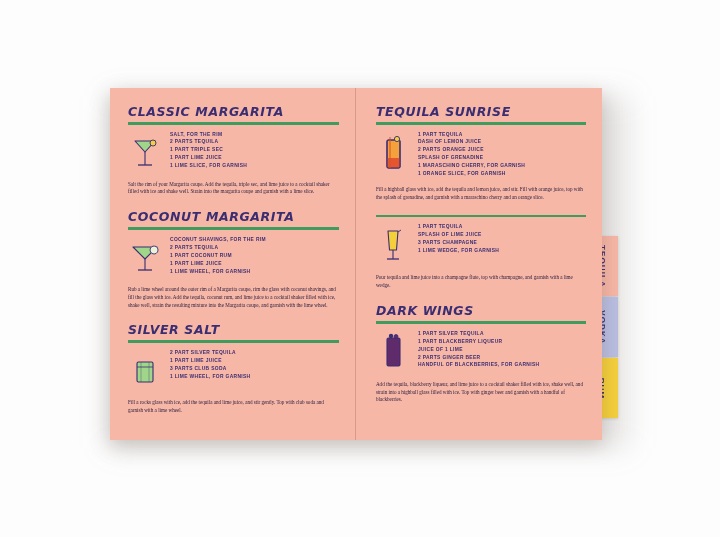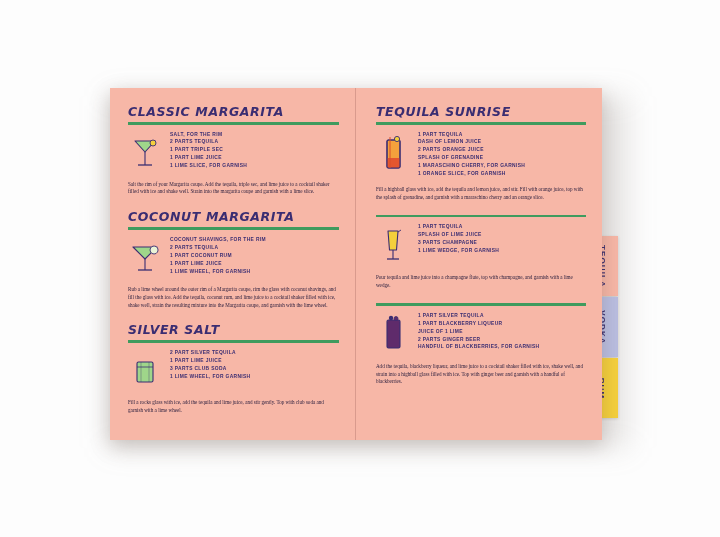--- a/index.html
+++ b/index.html
@@ -279,20 +279,21 @@
             <li>1 PART TEQUILA</li>
             <li>SPLASH OF LIME JUICE</li>
             <li>3 PARTS CHAMPAGNE</li>
             <li>1 LIME WEDGE, FOR GARNISH</li>
           </ul>
         </div>
         <p class="method">Pour tequila and lime juice into a champagne flute, top with champagne, and garnish with a lime wedge.</p>
       </div>
 
       <div class="recipe">
+        <h2 class="recipe-title">DARK WINGS</h2>
         <div class="rule"></div>
         <div class="body-row">
           <div class="glass">
             <svg width="34" height="44" viewBox="0 0 34 44">
               <rect x="11" y="7" width="13" height="28" rx="1.5" fill="#5f2b6b" stroke="#3a2d72" stroke-width="1.1"></rect>
               <circle cx="15" cy="5" r="2.2" fill="#3a2d72"></circle>
               <circle cx="20" cy="5.5" r="2" fill="#5f2b6b" stroke="#3a2d72" stroke-width="0.8"></circle>
             </svg>
           </div>
           <ul class="ingredients">

